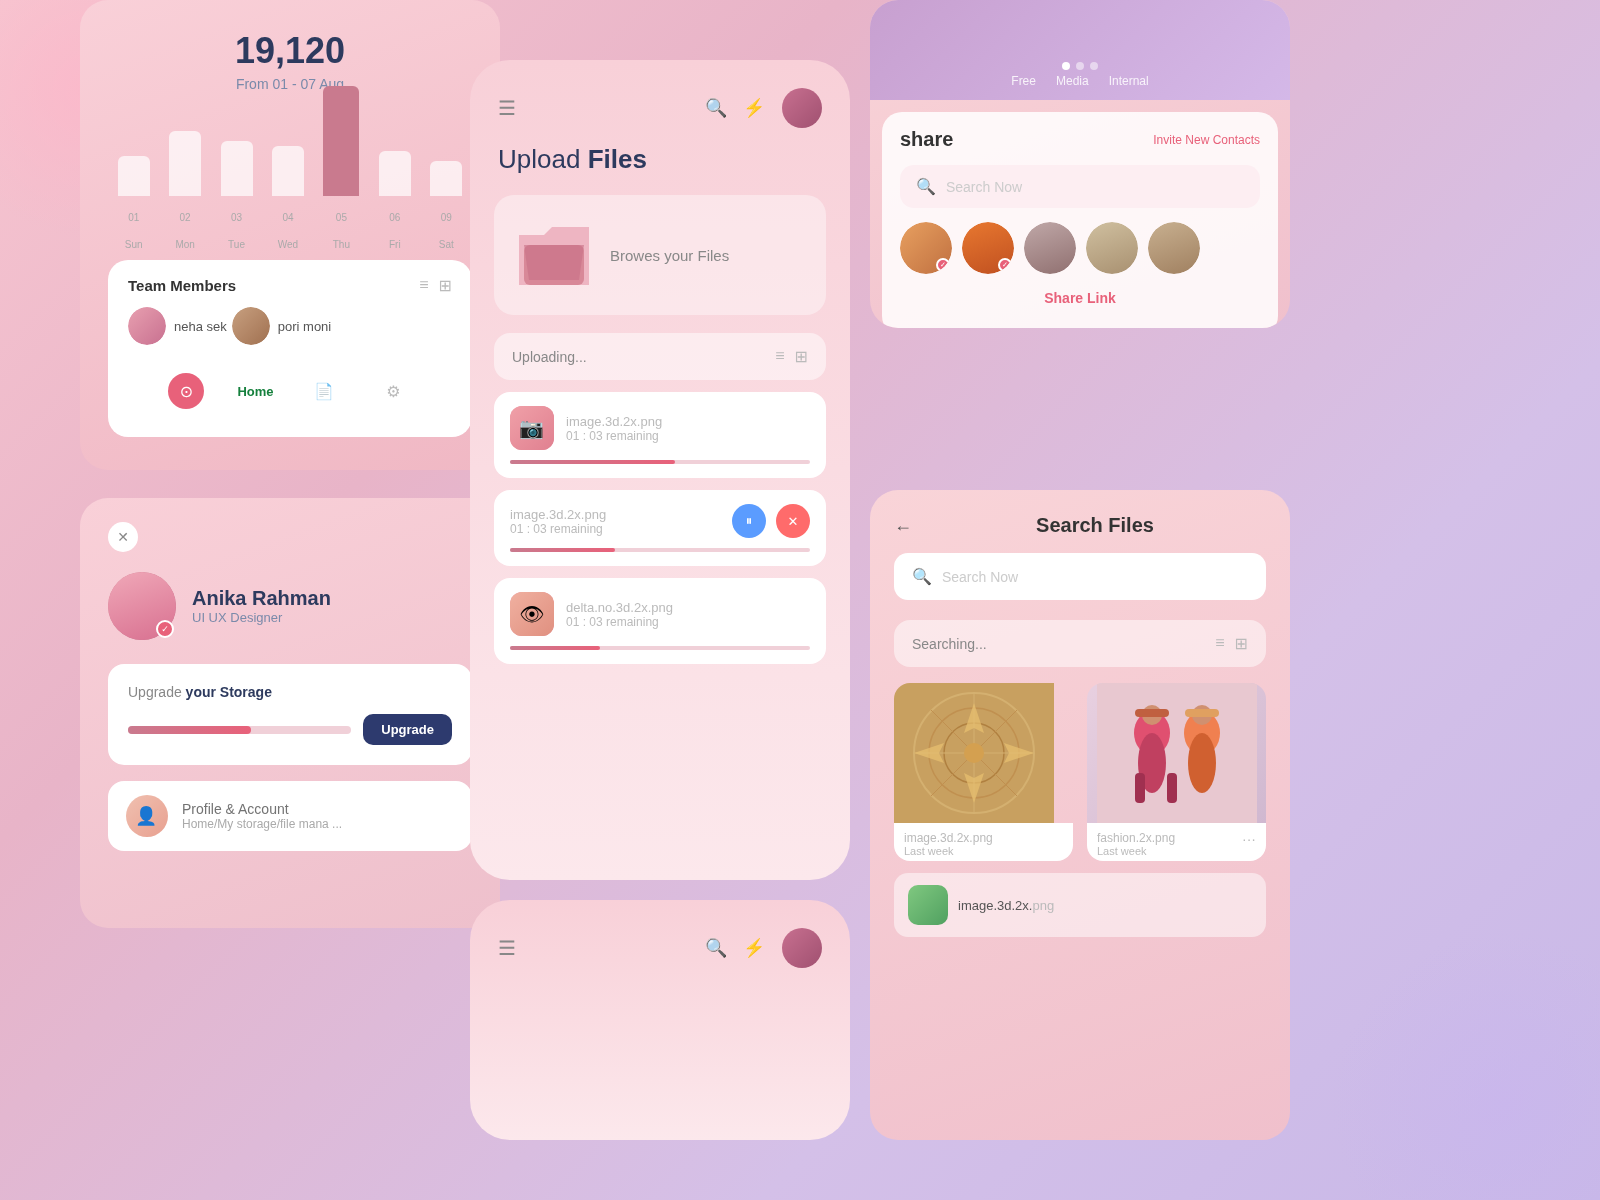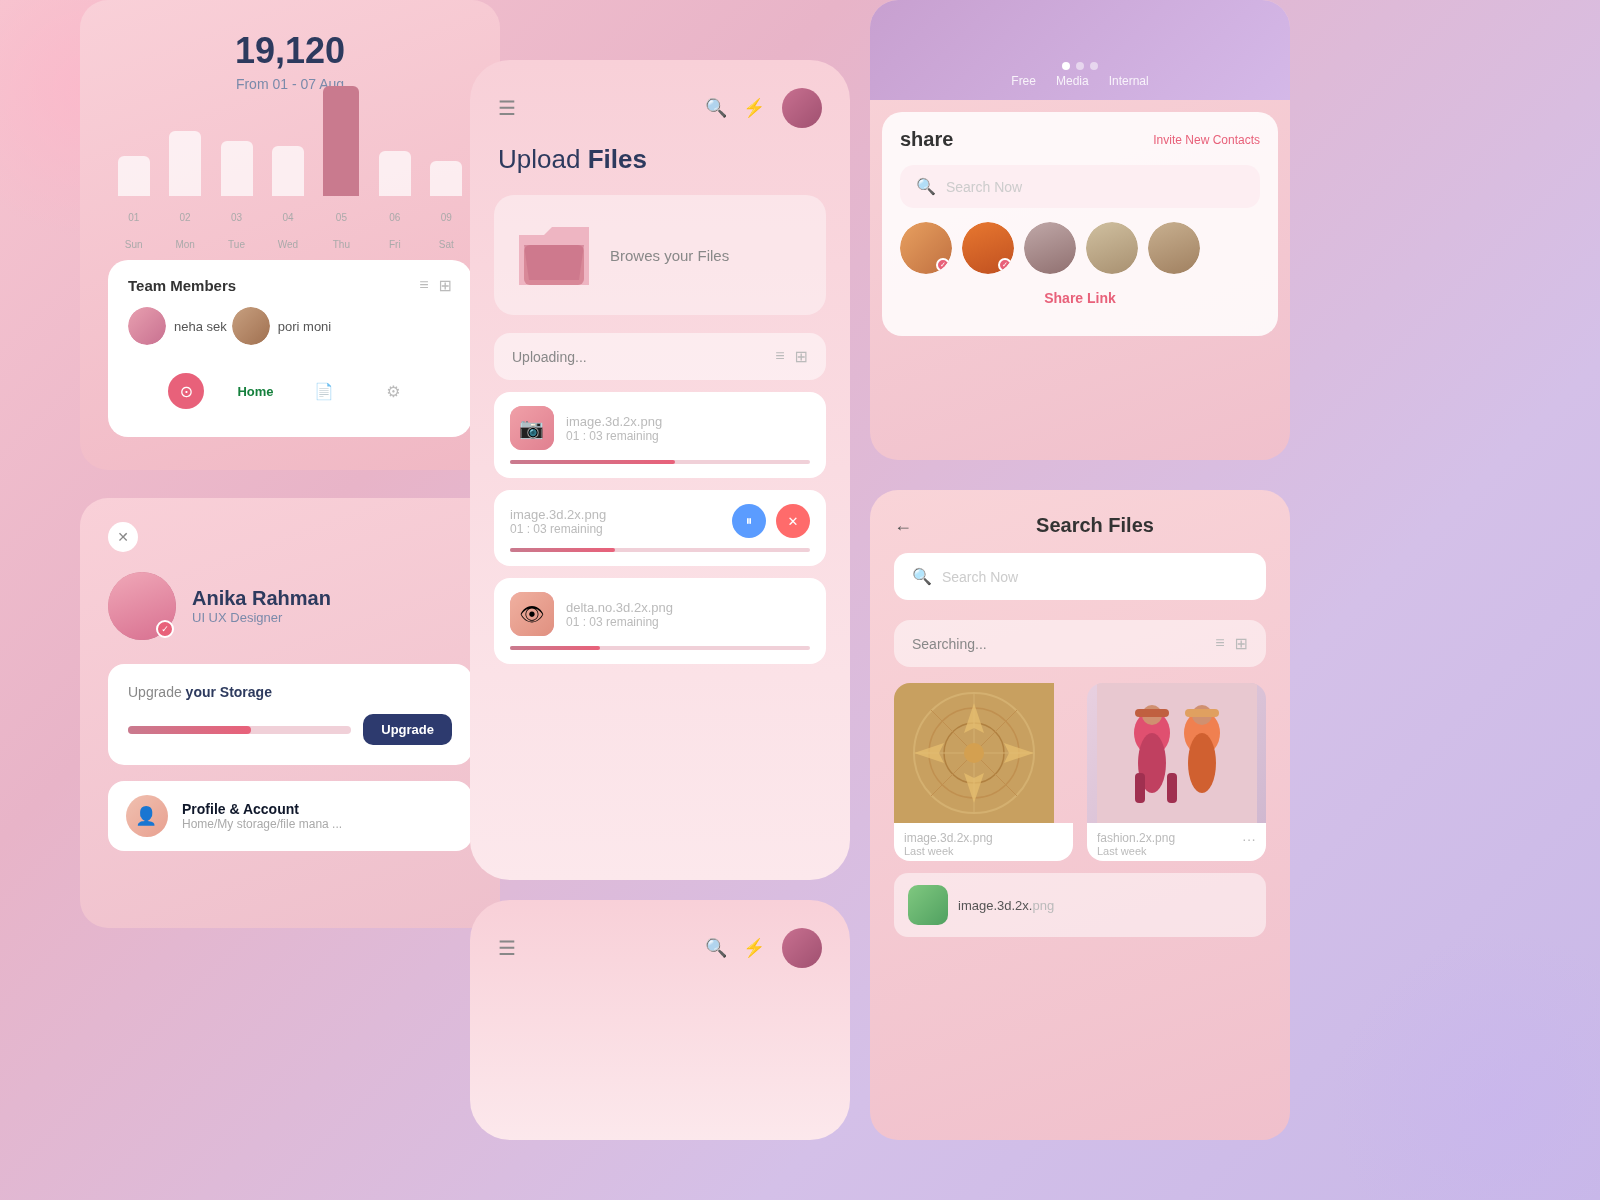--- a/index.html
+++ b/index.html
@@ -188,21 +188,21 @@
       border-radius: 16px;
       padding: 14px 18px;
       display: flex; align-items: center; gap: 14px;
     }
     .profile-account-icon {
       width: 42px; height: 42px; border-radius: 50%;
       background: linear-gradient(135deg, #f0c0b0, #e8a090);
       display: flex; align-items: center; justify-content: center;
       font-size: 18px;
     }
-    .profile-account-title { font-size: 14px; font-weight: 700; color: #0f172a; }
+    .profile-account-title { font-size: 14px; font-weight: 400; color: #737373; }
     .profile-account-path { font-size: 12px; color: #aaa; }
 
     
     #card-upload {
       left: 470px; top: 60px;
       width: 380px; height: 820px;
       background: linear-gradient(180deg, #f8d0d8 0%, #fce8ec 100%);
       border-radius: 40px;
       padding: 0;
       overflow: hidden;
@@ -290,21 +290,21 @@
       width: 380px; height: 240px;
       background: linear-gradient(180deg, #f8d0d8 0%, #fce8ec 100%);
       border-radius: 40px;
       padding: 0;
       overflow: hidden;
     }
 
     
     #card-share {
       left: 870px; top: 0px;
-      width: 420px; height: 460px;
+      width: 420px; height: 328px;
       background: linear-gradient(160deg, #f9d4d8 0%, #f0c0cc 100%);
       border-radius: 28px;
       padding: 0;
       overflow: hidden;
     }
     .share-top-image {
       height: 100px;
       background: linear-gradient(135deg, #c8a0d0 0%, #d4b8e8 100%);
       position: relative;
     }

